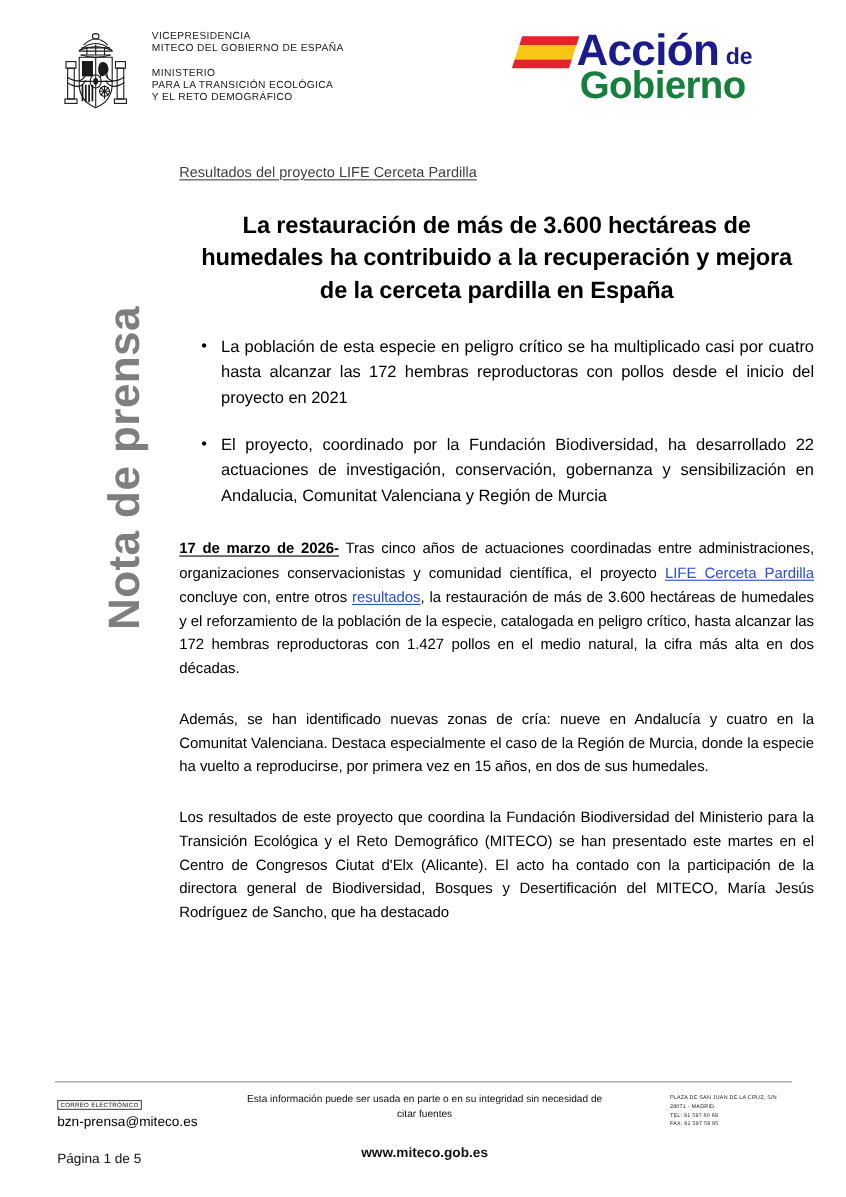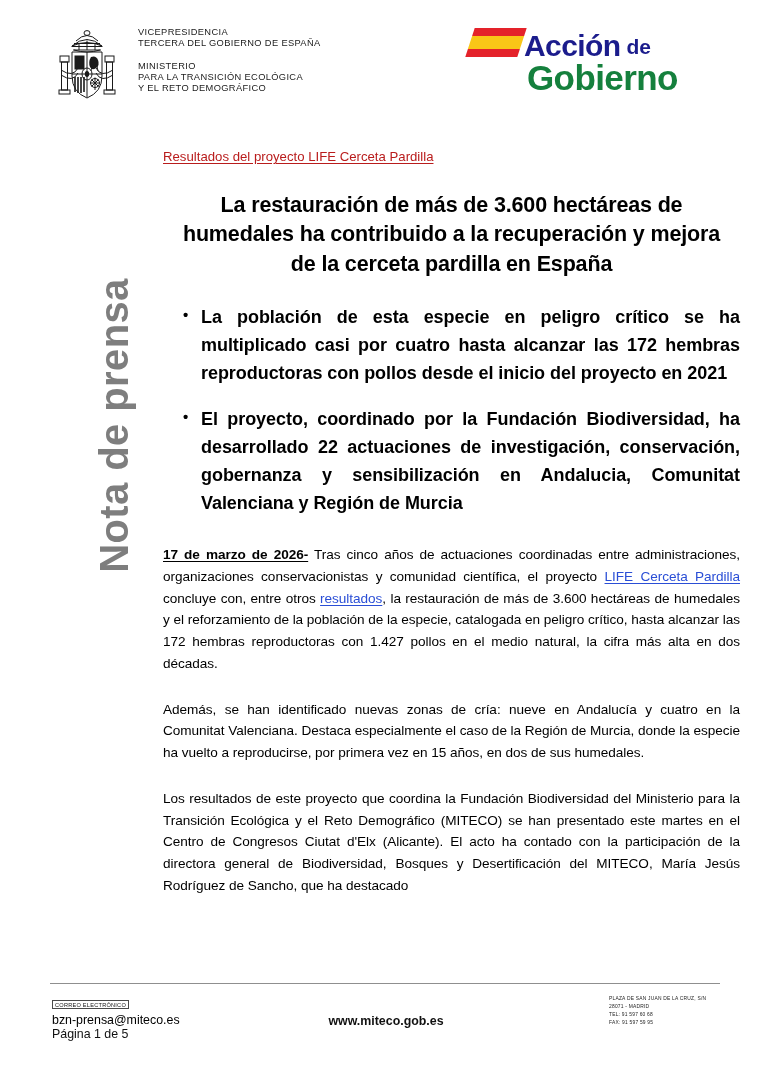--- a/index.html
+++ b/index.html
@@ -59,21 +59,21 @@
   .flag-mark {
     width: 52px;
     height: 29px;
     margin-right: 2px;
     margin-bottom: 3px;
     transform: skewX(-18deg);
   }
   .flag-stripe-r { height: 29%; background: #e4222a; }
   .flag-stripe-y { height: 42%; background: #f9c617; }
   .accion-word {
-    font-size: 30px;
+    font-size: 40px;
     font-weight: bold;
     color: #1b1c8c;
     letter-spacing: -0.6px;
     line-height: 0.92;
   }
   .accion-de {
     font-size: 21px;
     font-weight: bold;
     color: #1b1c8c;
     margin-left: 6px;
@@ -109,21 +109,21 @@
 
   
   .content {
     position: absolute;
     left: 163px;
     top: 148px;
     width: 577px;
   }
   .eyebrow {
     font-size: 13.2px;
-    color: #b91c1c;
+    color: #404040;
     text-decoration: underline;
     text-underline-offset: 2px;
     margin-bottom: 0;
     line-height: 1.35;
   }
   .headline {
     margin-top: 25px;
     font-size: 21.5px;
     font-weight: bold;
     line-height: 1.38;
@@ -132,22 +132,22 @@
     padding: 0 12px;
   }
   .bullets {
     margin: 24px 0 0 0;
     padding: 0;
     list-style: none;
   }
   .bullets li {
     position: relative;
     padding-left: 38px;
-    font-size: 18px;
-    font-weight: bold;
+    font-size: 15px;
+    font-weight: normal;
     line-height: 1.55;
     text-align: justify;
     margin-bottom: 19px;
     letter-spacing: -0.05px;
   }
   .bullets li:last-child { margin-bottom: 0; }
   .bullets li::before {
     content: "\2022";
     position: absolute;
     left: 20px;
@@ -202,20 +202,21 @@
     line-height: 1.1;
     color: #111;
   }
   .mail-value {
     font-size: 12.4px;
     margin-top: 2px;
     color: #000000;
   }
   .page-num {
     font-size: 12.4px;
+    margin-top: 19px;
     color: #111;
   }
   .footer-center {
     position: absolute;
     left: 216px; top: 5px;
     width: 340px;
     text-align: center;
   }
   .footer-notice {
     font-size: 9.2px;
@@ -295,21 +296,21 @@
           <line x1="39.4" y1="60.6" x2="46.6" y2="53.4"></line>
 
           <ellipse cx="35" cy="48" rx="5" ry="6"></ellipse>
           <ellipse cx="35" cy="48" rx="2.2" ry="3" fill="#1a1a1a" stroke="none"></ellipse>
         </g>
       </svg>
     </div>
 
     <div class="ministry-block">
       <div class="ministry-line">VICEPRESIDENCIA</div>
-      <div class="ministry-line">TERCERA  DEL GOBIERNO DE ESPAÑA</div>
+      <div class="ministry-line">MITECO  DEL GOBIERNO DE ESPAÑA</div>
       <div class="ministry-gap"></div>
       <div class="ministry-line">MINISTERIO</div>
       <div class="ministry-line">PARA LA TRANSICIÓN ECOLÓGICA</div>
       <div class="ministry-line">Y EL RETO DEMOGRÁFICO</div>
     </div>
 
     <div class="accion-logo">
       <div class="accion-row1">
         <div class="flag-mark">
           <div class="flag-stripe-r"></div>
@@ -346,20 +347,21 @@
   <div class="footer-rule"></div>
 
   <div class="footer">
     <div class="footer-left">
       <div class="mail-label">CORREO ELECTRÓNICO</div>
       <div class="mail-value">bzn-prensa@miteco.es</div>
       <div class="page-num">Página 1 de 5</div>
     </div>
 
     <div class="footer-center">
+      <div class="footer-notice">Esta información puede ser usada en parte o en su integridad sin necesidad de citar fuentes</div>
       <div class="footer-web">www.miteco.gob.es</div>
     </div>
 
     <div class="footer-right">
       <div>PLAZA DE SAN JUAN DE LA CRUZ, S/N</div>
       <div>28071 - MADRID</div>
       <div>TEL: 91 597 60 68</div>
       <div>FAX: 91 597 59 95</div>
     </div>
   </div>

